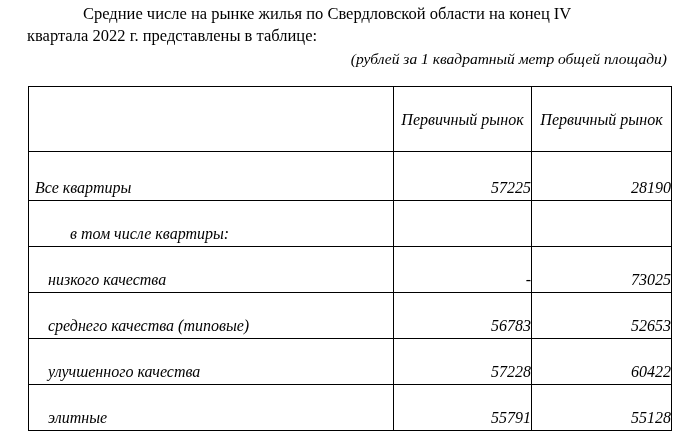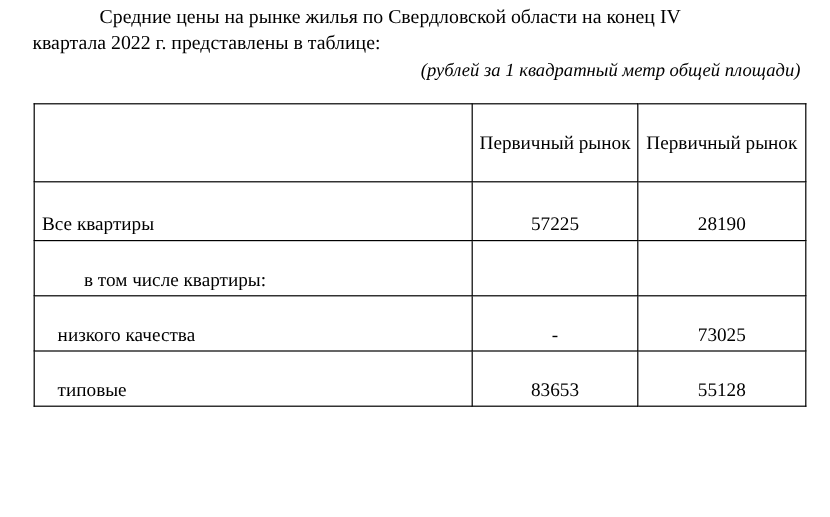--- a/index.html
+++ b/index.html
@@ -3,37 +3,37 @@
   <meta charset="utf-8">
   <style>
     html, body { margin:0; padding:0; background:#ffffff; }
     body { width:692px; height:431px; position:relative; overflow:hidden;
            font-family:"Liberation Serif", serif; color:#000; font-size:16px; }
     .para { position:absolute; left:27px; top:3px; width:650px; line-height:22px; font-size:16.5px; }
     .para .l1 { display:block; padding-left:56px; white-space:nowrap; }
     .para .l2 { display:block; white-space:nowrap; }
     .units { position:absolute; right:25px; top:50px; font-style:italic; font-size:15.5px; white-space:nowrap; }
     table { position:absolute; left:28px; top:86px; border-collapse:collapse; table-layout:fixed; width:642px; }
-    td { border:1.3px solid #000; padding:0; font-size:16px; vertical-align:bottom; }
+    td { border:1.3px solid #000; padding:0; font-size:16px; vertical-align:bottom;font-style:italic; }
     .c0 { width:364px; }
     .c1 { width:137px; }
     .c2 { width:139px; }
     tr.h td { height:64px; vertical-align:middle; text-align:center; line-height:19px; }
     tr.r td { height:42px; padding-bottom:3px; }
     tr.r1 td { height:45px; }
-    .num { text-align:center; }
+    .num { text-align:right; }
     .lbl { padding-left:6px; }
     .lbl.sub { padding-left:41px;margin-top:34px; }
     .lbl.item { padding-left:19px;margin-top:28px; }
   </style>
 </head>
 <body>
 
 <div class="para">
-  <span class="l1">Средние цены на рынке жилья по Свердловской области на конец IV</span>
+  <span class="l1">Средние числе на рынке жилья по Свердловской области на конец IV</span>
   <span class="l2">квартала 2022 г. представлены в таблице:</span>
 </div>
 
 <div class="units">(рублей за 1 квадратный метр общей площади)</div>
 
 <table>
   <tbody>
       <tr class="h">
     <td class="c0"></td>
     <td class="c1">Первичный рынок</td>
@@ -48,18 +48,28 @@
     <td class="lbl sub">в том числе квартиры:</td>
     <td class="num"></td>
     <td class="num"></td>
   </tr>
   <tr class="r">
     <td class="lbl item">низкого качества</td>
     <td class="num">-</td>
     <td class="num">73025</td>
   </tr>
   <tr class="r">
-    <td class="lbl item">типовые</td>
-    <td class="num">83653</td>
+    <td class="lbl item">среднего качества (типовые)</td>
+    <td class="num">56783</td>
+    <td class="num">52653</td>
+  </tr>
+  <tr class="r">
+    <td class="lbl item">улучшенного качества</td>
+    <td class="num">57228</td>
+    <td class="num">60422</td>
+  </tr>
+  <tr class="r">
+    <td class="lbl item">элитные</td>
+    <td class="num">55791</td>
     <td class="num">55128</td>
   </tr>
 </tbody>
   </table>
 
 </body></html>

